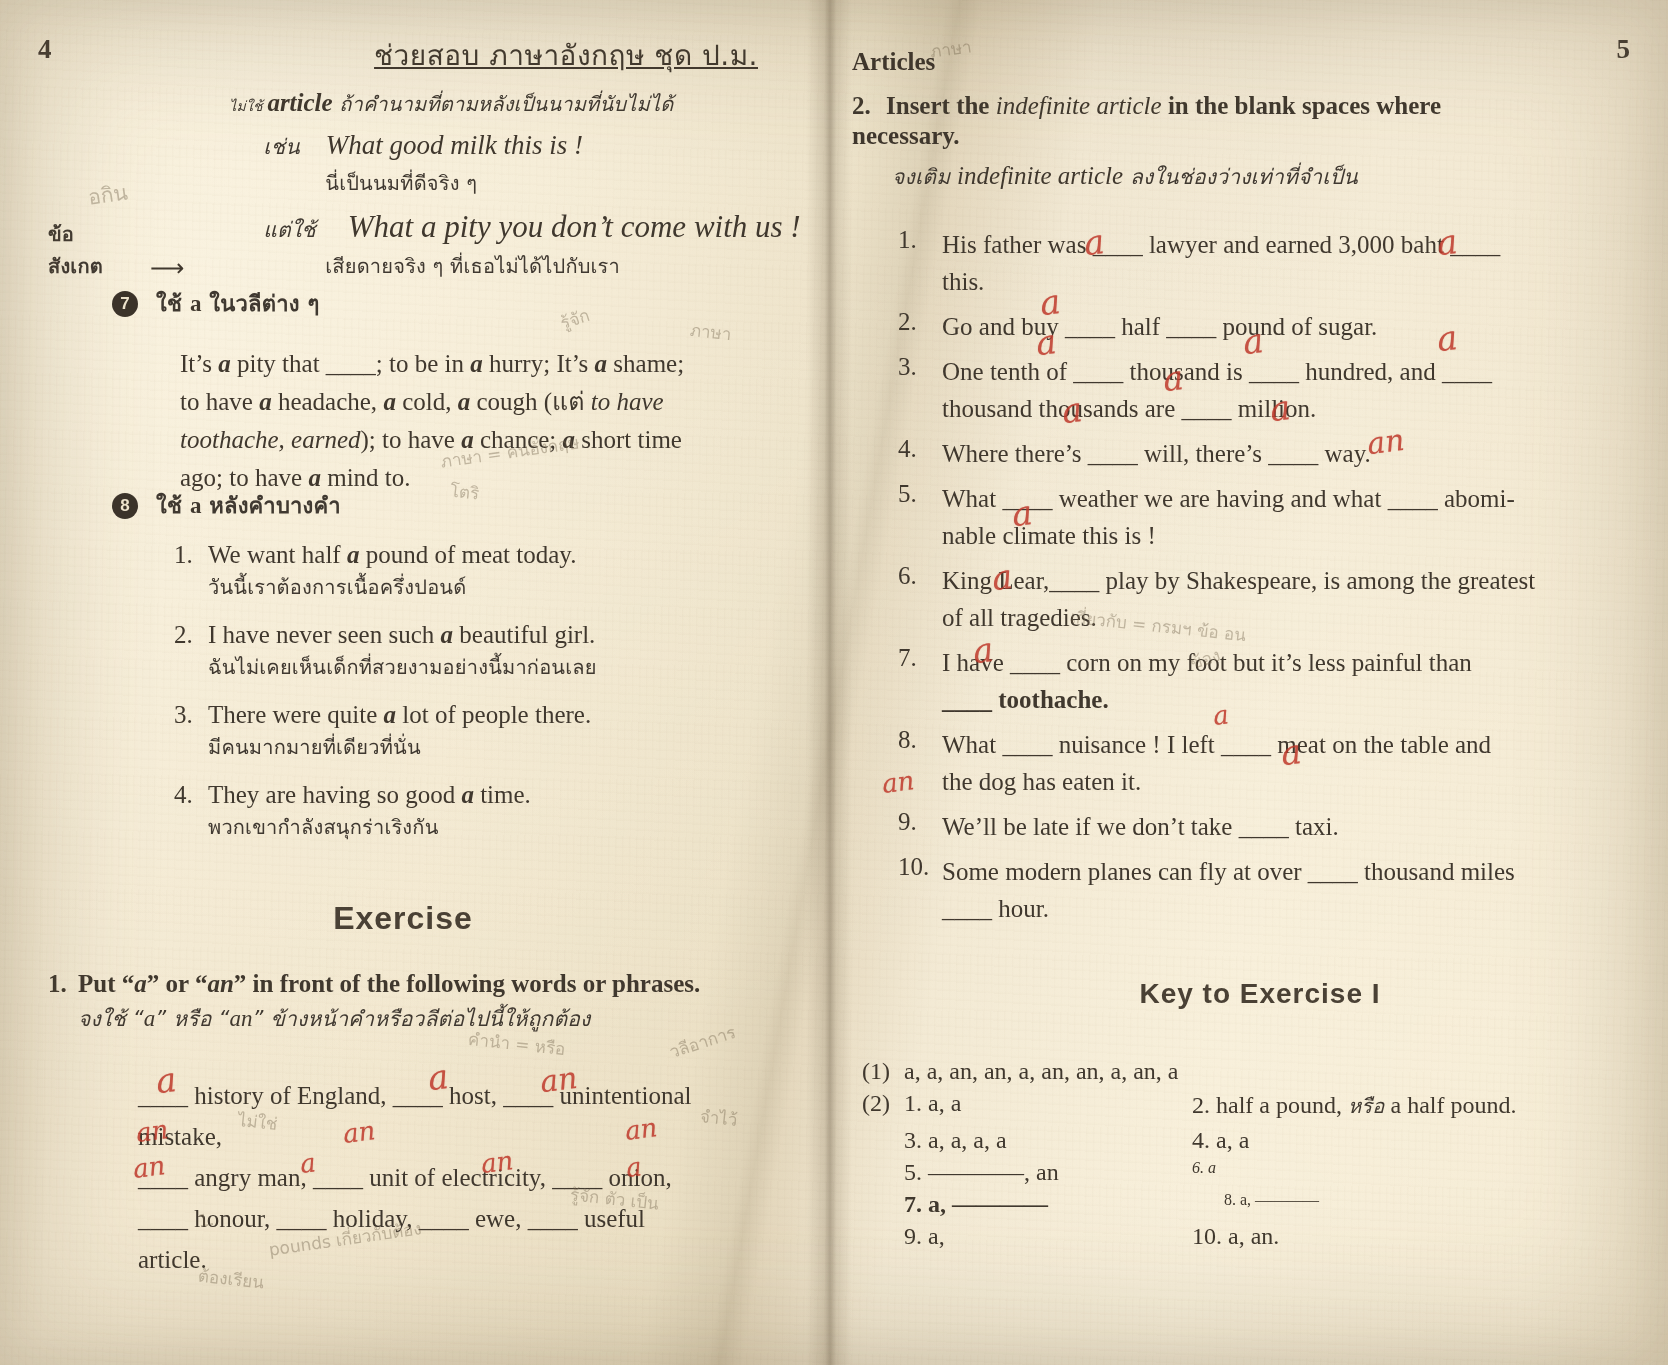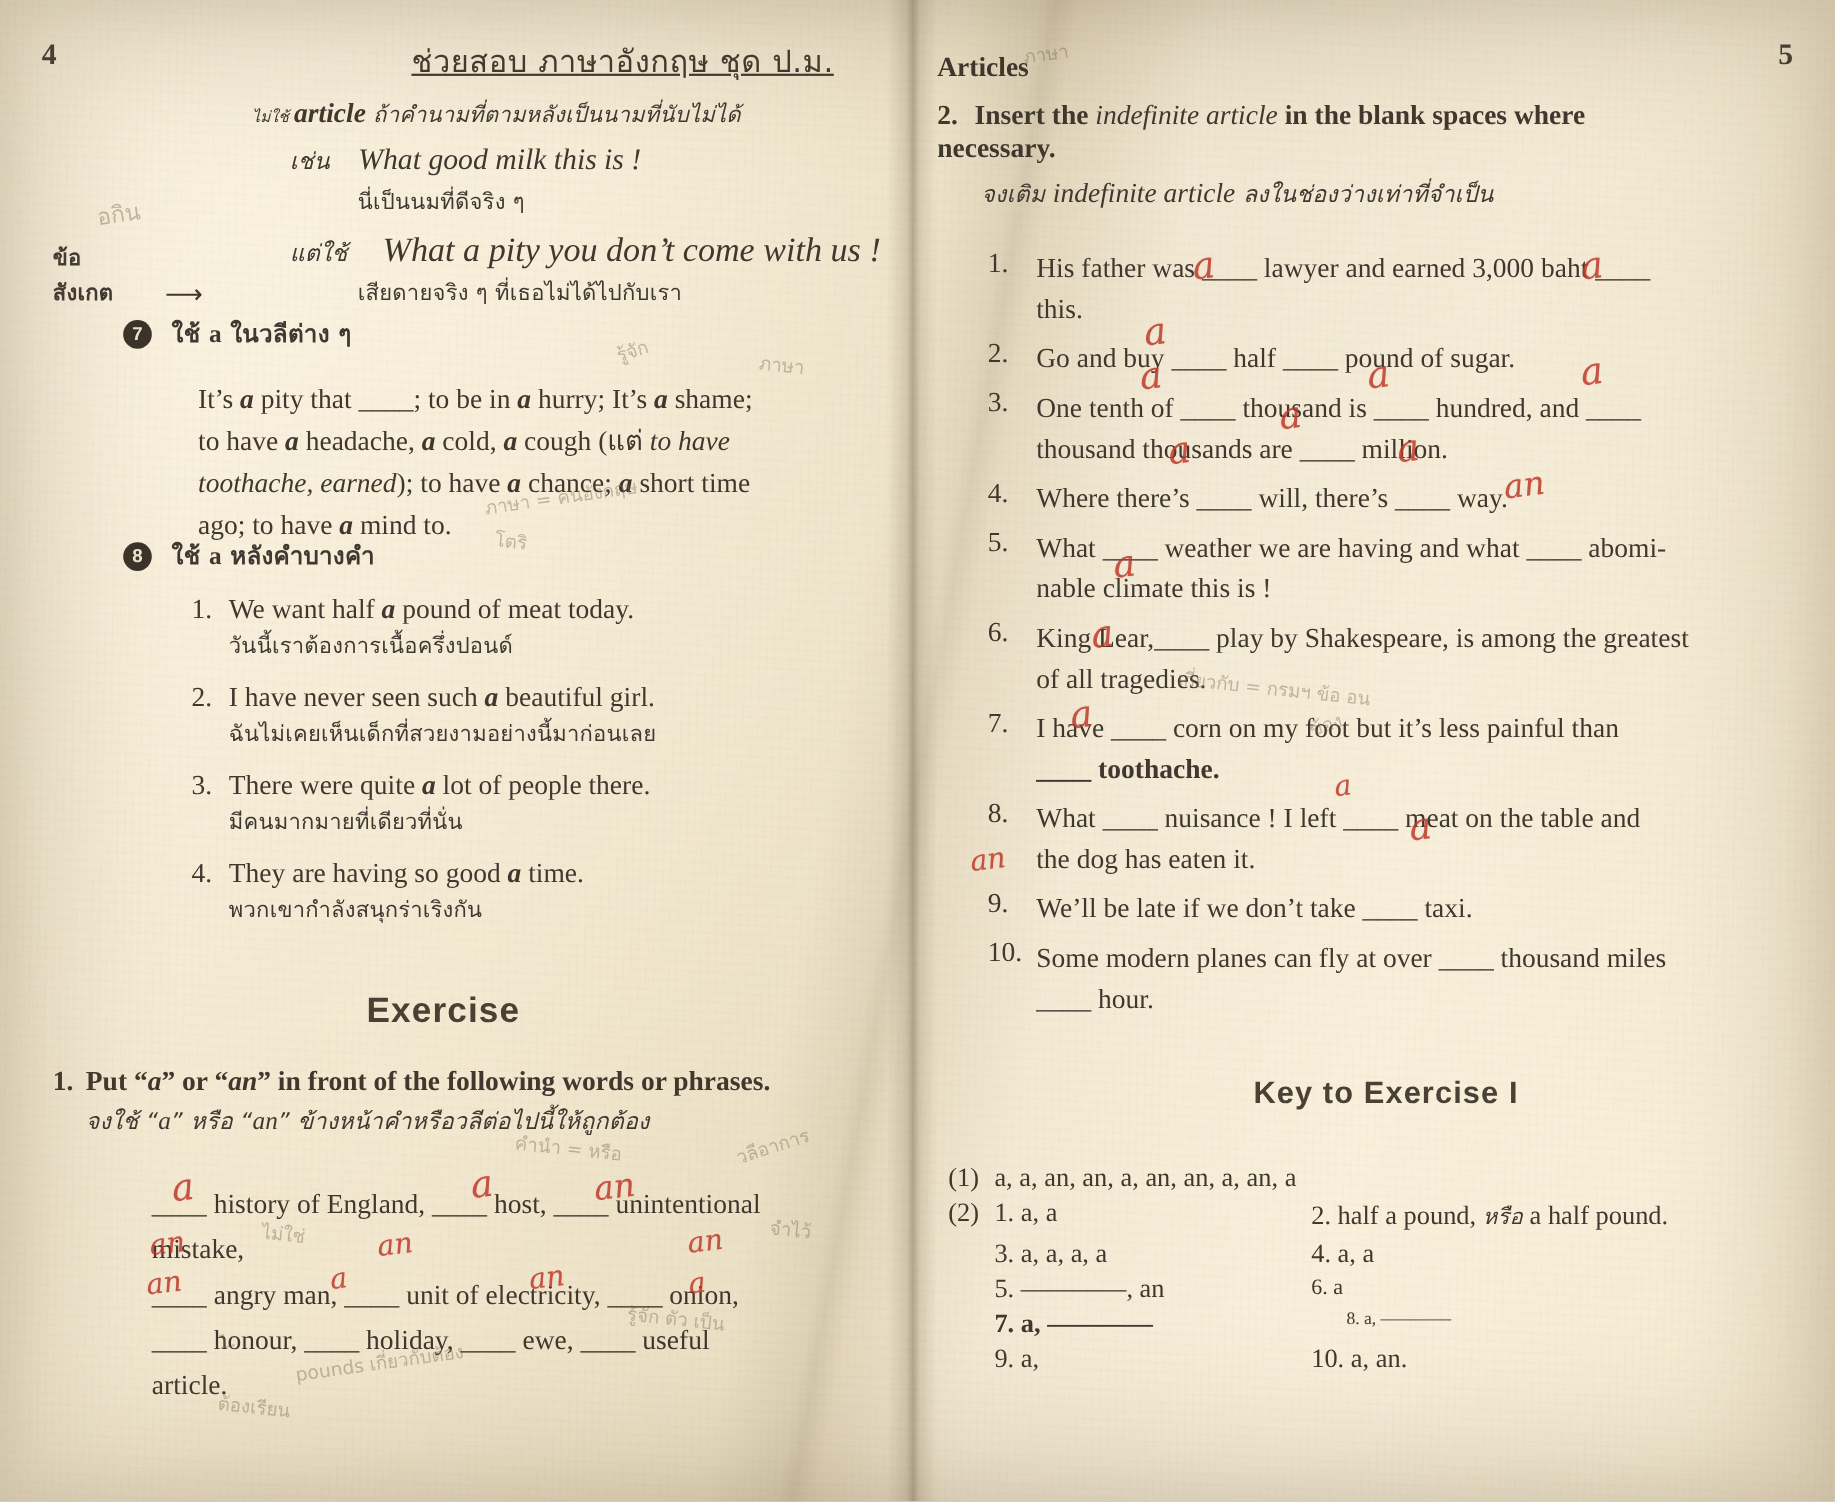--- a/index.html
+++ b/index.html
@@ -360,21 +360,21 @@
 
     <div id="keyrows" class="blk" style="left:10px; top:1058px; width:790px;">
         <div class="key-grid">
           <div class="en" style="font-size: 24px;"><span style="display: inline-block; width: 42px;">(1) </span><div class="en" style="display: inline; font-size: 24px;"><span>a, a, an, an, a, an, an, a, an, a</span></div></div>
           <div class="en" style="font-size: 24px;"></div>
           <div class="en" style="font-size: 24px;"><span style="display: inline-block; width: 42px;">(2) </span><div class="en" style="display: inline; font-size: 24px;"><span>1. a, a</span></div></div>
           <div class="en" style="font-size: 24px;"><span>2. half a pound, </span><span class="th th-i" style="font-size: 20px;">หรือ</span><span> a half pound.</span></div>
           <div class="en" style="font-size: 24px;"><span style="display: inline-block; width: 42px;"></span><div class="en" style="display: inline; font-size: 24px;"><span>3. a, a, a, a</span></div></div>
           <div class="en" style="font-size: 24px;"><span>4. a, a</span></div>
           <div class="en" style="font-size: 24px;"><span style="display: inline-block; width: 42px;"></span><div class="en" style="display: inline; font-size: 24px;"><span>5. ————, an</span></div></div>
-          <div class="en" style="font-size: 20px;"><span>6. a</span></div>
+          <div class="en" style="font-size: 16px; font-style: italic;"><span>6. a</span></div>
           <div class="en" style="font-size: 24px; font-weight: bold;"><span style="display: inline-block; width: 42px;"></span><div class="en" style="display: inline; font-size: 24px;"><span>7. a, ————</span></div></div>
           <div class="en" style="font-size: 16px; margin-left: 32px;"><span>8. a, ————</span></div>
           <div class="en" style="font-size: 24px;"><span style="display: inline-block; width: 42px;"></span><div class="en" style="display: inline; font-size: 24px;"><span>9. a,</span></div></div>
           <div class="en" style="font-size: 24px;"><span>10. a, an.</span></div>
         </div>
       </div>
 
     <div id="right-hand">
         <div class="hand lg" style="left: 232px; top: 222px;">a</div>
         <div class="hand lg" style="left: 585px; top: 222px;">a</div>

